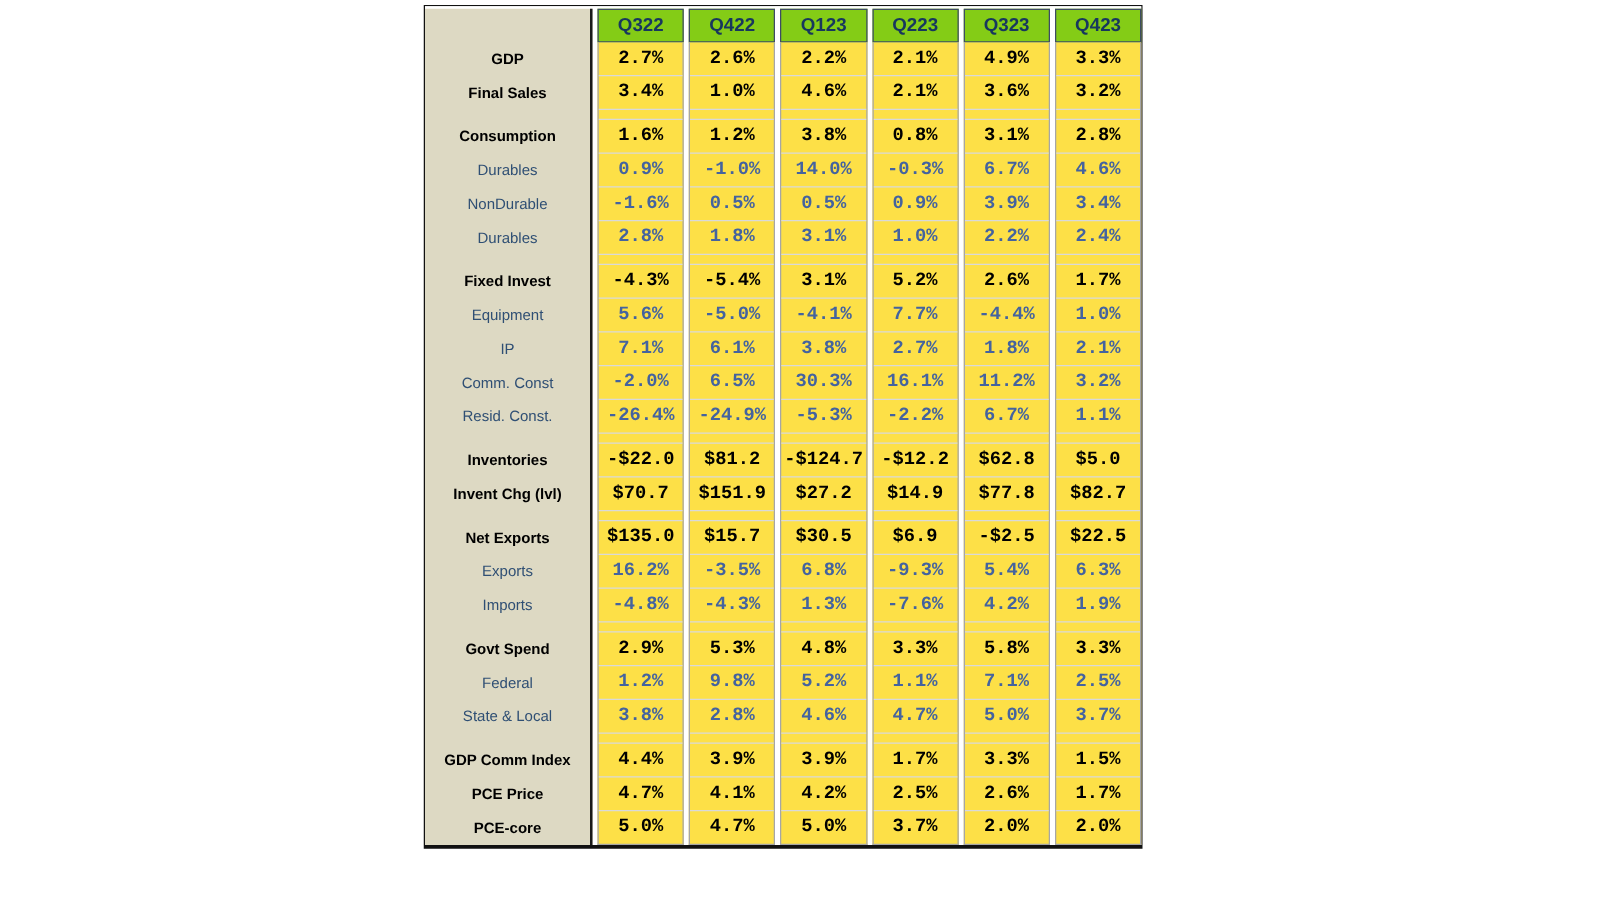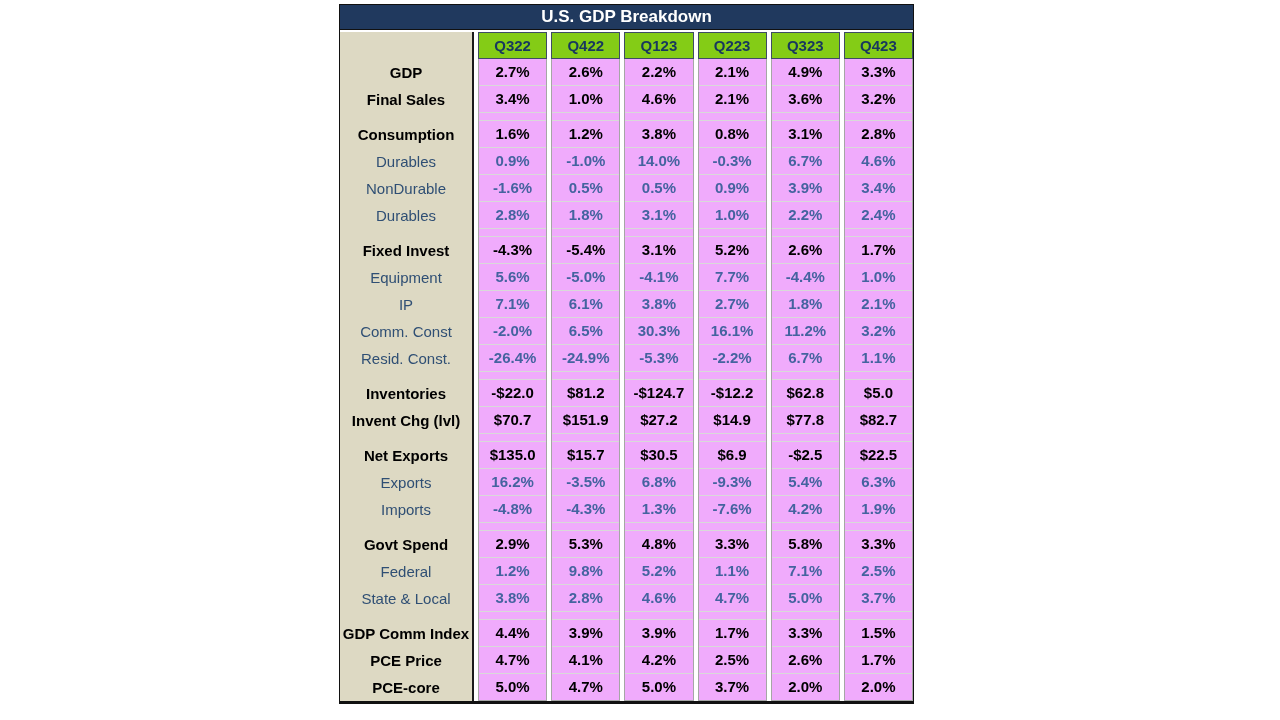--- a/index.html
+++ b/index.html
@@ -40,21 +40,21 @@
     border-right: 2px solid #1a1a1a;
     display: flex;
     flex-direction: column;
     flex-shrink: 0;
   }
   .lhead { height: 27px; }
   .lrow {
     height: 27px;
     line-height: 27px;
     text-align: center;
-    font-size: 15px;
+    font-size: 12px;
     white-space: nowrap;
   }
   .lrow.bold { font-weight: bold; color: #000000; }
   .lrow.sub  { font-weight: normal; color: #2F4F74; }
   .lrow.spacer-row { height: 8px; }
 
   
   .cols { display: flex; flex: 1; }
   .data-col {
     flex: 1;
@@ -69,44 +69,44 @@
     background: #84cc16;
     border: 1px solid #3E4C64;
     color: #17375E;
     font-size: 15px;
     font-weight: bold;
     text-align: center;
   }
   .cellstack {
     border: 1px solid #A6A6A6;
     border-top: none;
-    background: #f0abfc;
+    background: #fde047;
     display: flex;
     flex-direction: column;
     flex: 1;
+    font-family: Liberation Mono, monospace;
   }
   .cell {
     height: 26px;
     line-height: 26px;
     border-bottom: 1px solid #D9D9D9;
     text-align: center;
     font-size: 15px;
     font-weight: bold;
     white-space: nowrap;
   }
   .cell.bold { color: #000000; }
   .cell.sub  { color: #44639F; }
   .cell.spacer-cell { height: 7px; }
   .cell:last-child { border-bottom: none; }
 </style>
 </head>
 <body>
 
 <div class="table-wrap">
-  <div class="title-bar">U.S. GDP Breakdown</div>
   <div class="title-gap"></div>
   <div class="tbody">
     <div class="labels-col">
       <div class="lhead"></div>
     <div class="lrow bold">GDP</div>
         <div class="lrow bold">Final Sales</div>
         <div class="lrow spacer-row"></div>
         <div class="lrow bold">Consumption</div>
         <div class="lrow sub">Durables</div>
         <div class="lrow sub">NonDurable</div>

